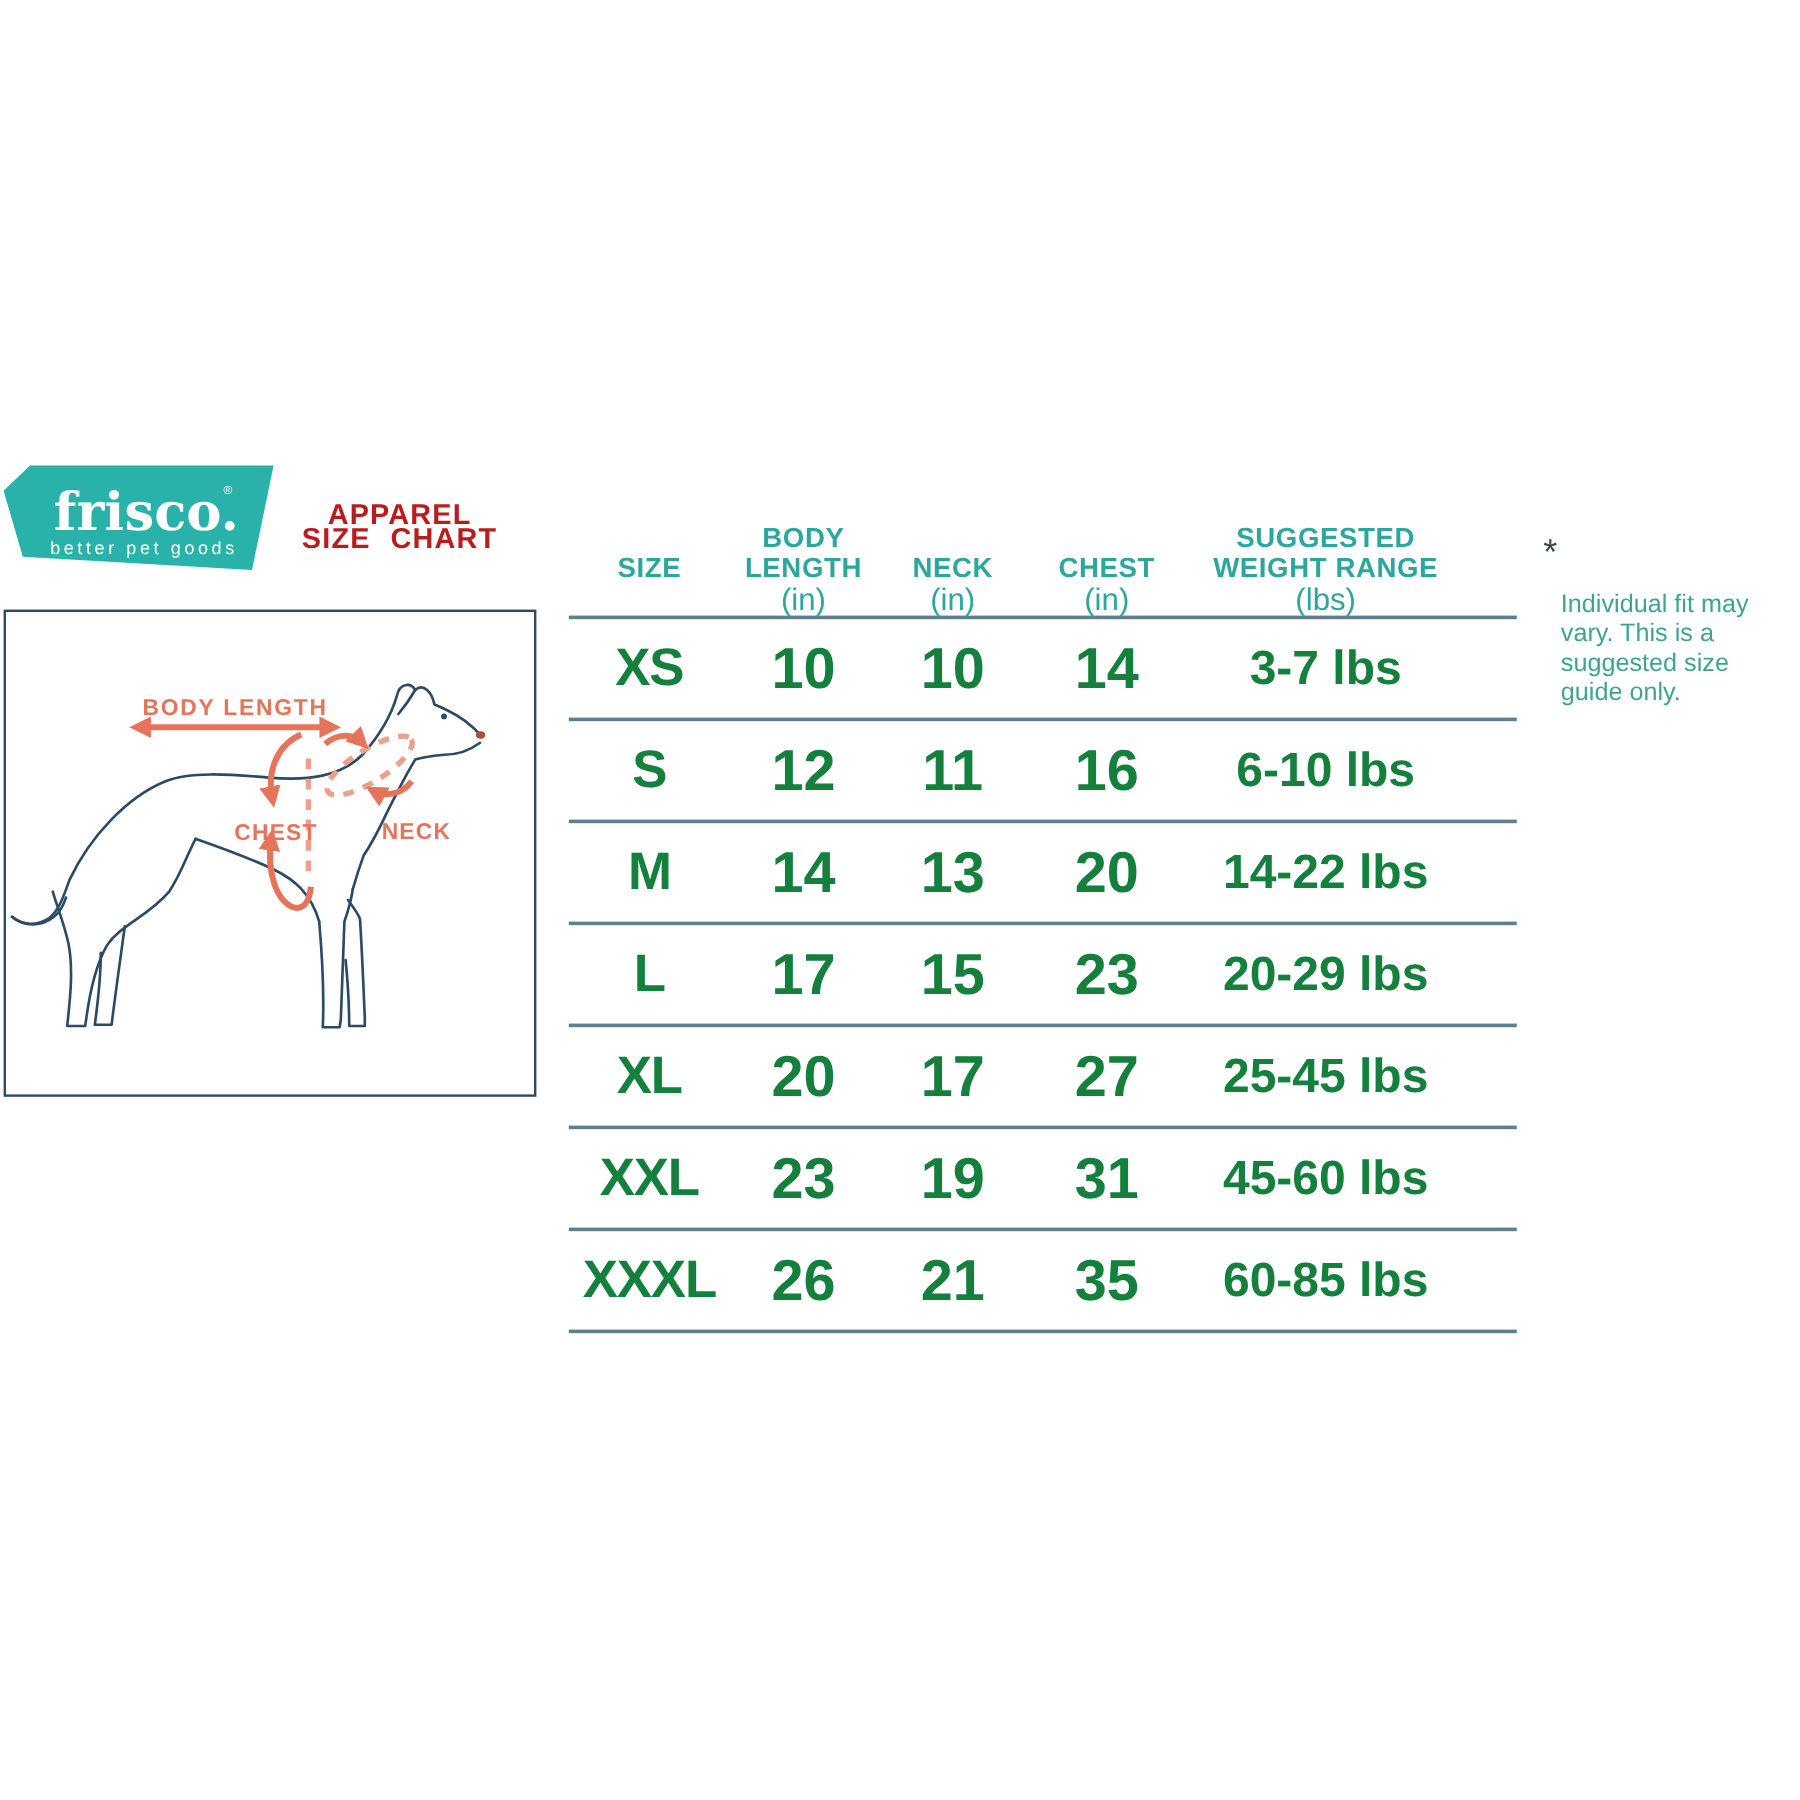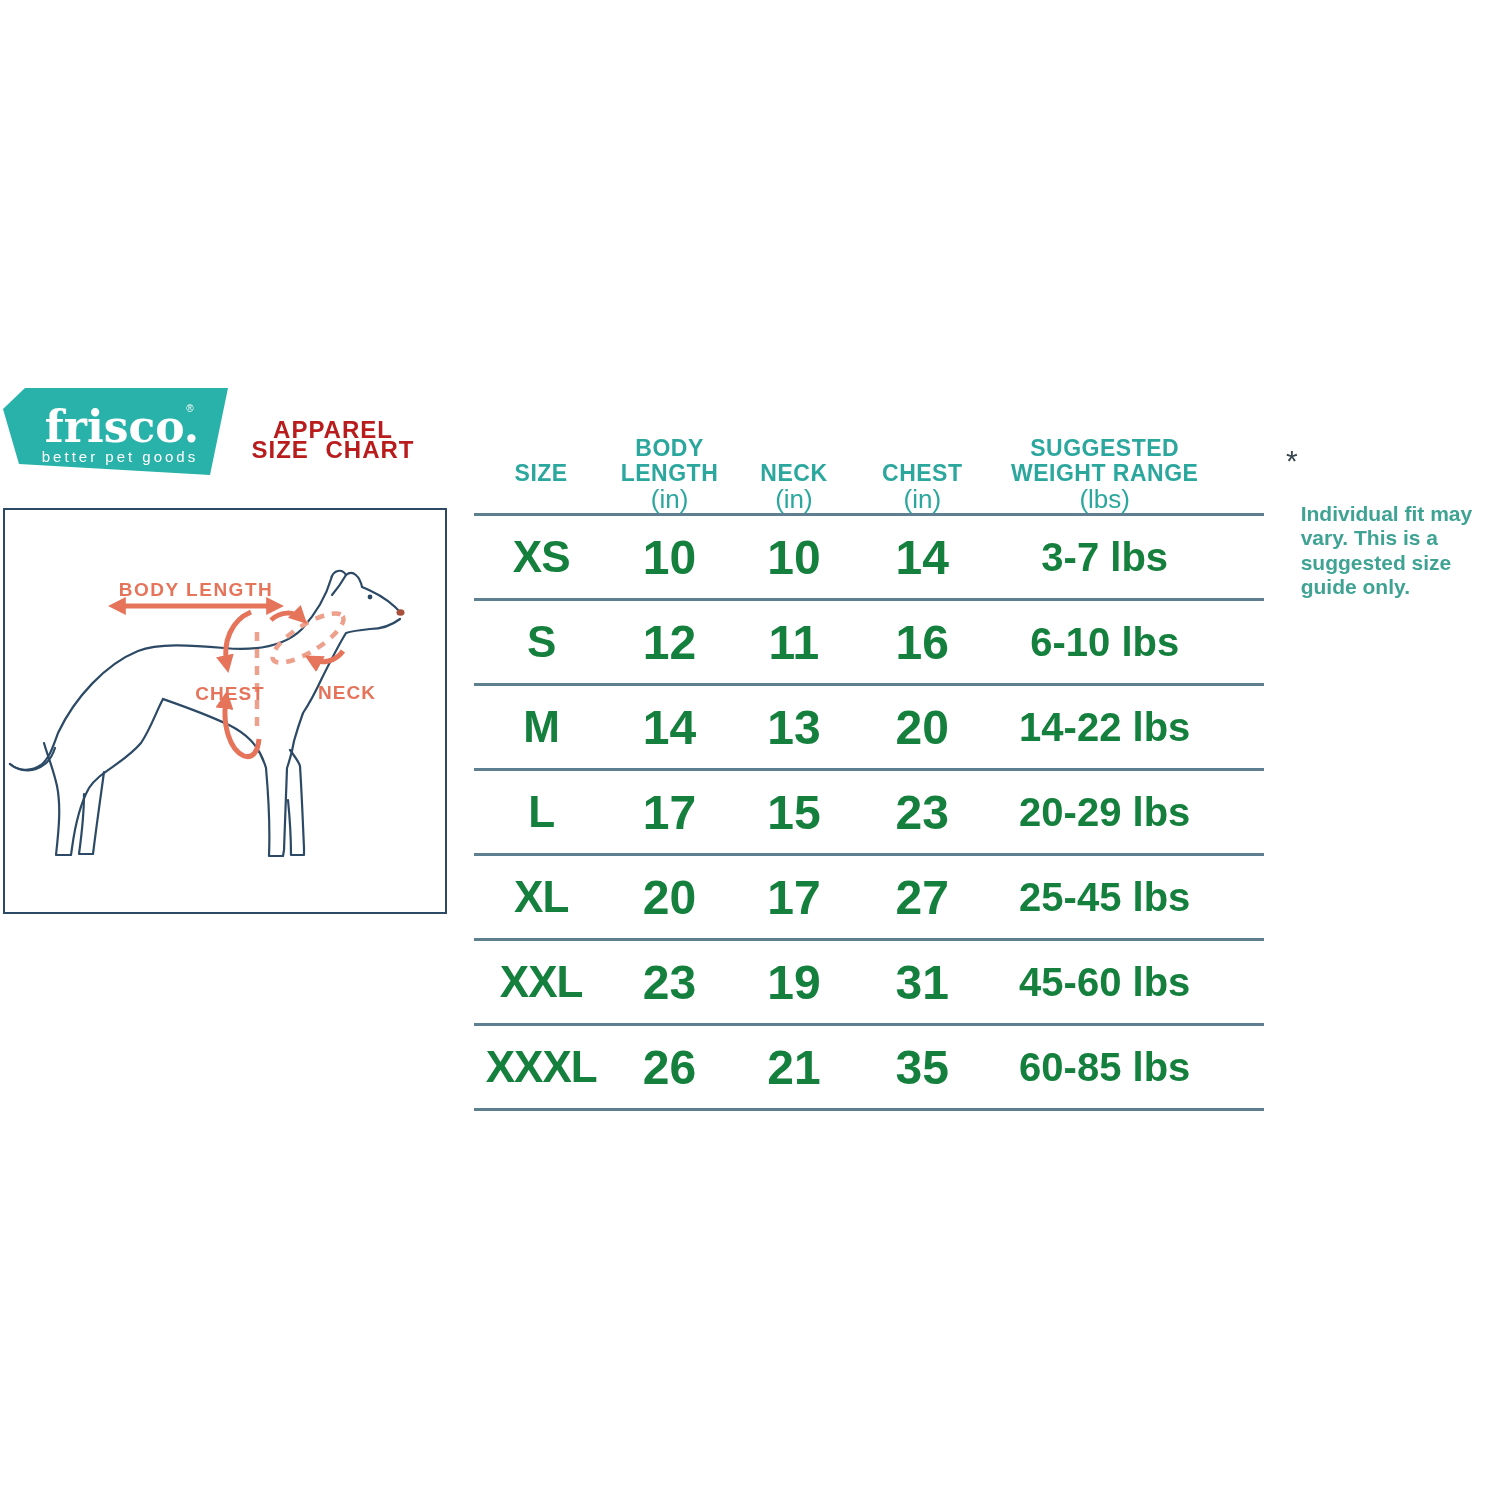--- a/index.html
+++ b/index.html
@@ -31,21 +31,21 @@
         align-items:center;text-align:center;color:#15803d;font-weight:bold;}
   .c-size{font-size:44px;letter-spacing:-1px;}
   .c-num{font-size:48px;}
   .c-weight{font-size:40px;padding-right:42px;}
   .hcell.h5{padding-right:42px;}
 
   
   .note{position:absolute;left:1286px;top:447px;width:218px;display:flex;align-items:flex-start;}
   .note-asterisk{color:#39474f;font-size:30px;line-height:28px;margin-right:3px;flex:0 0 auto;}
   .note-body{color:#3fa393;font-size:21px;line-height:24.5px;white-space:pre-line;}
-  .note-para2{margin-top:30px;font-weight:bold;}
+  .note-para2{margin-top:20px;}
 </style>
 </head>
 <body>
 
 <div class="canvas">
 
   <div class="logo">
     <svg width="228" height="92" viewBox="0 0 228 92">
       <polygon points="23,2 226,2 208,89 17,78 1,23" fill="#29b2a9"></polygon>
       <text x="120" y="56" text-anchor="middle" font-family="DejaVu Serif, serif" font-weight="bold" font-size="44" fill="#ffffff">frisco.</text>

